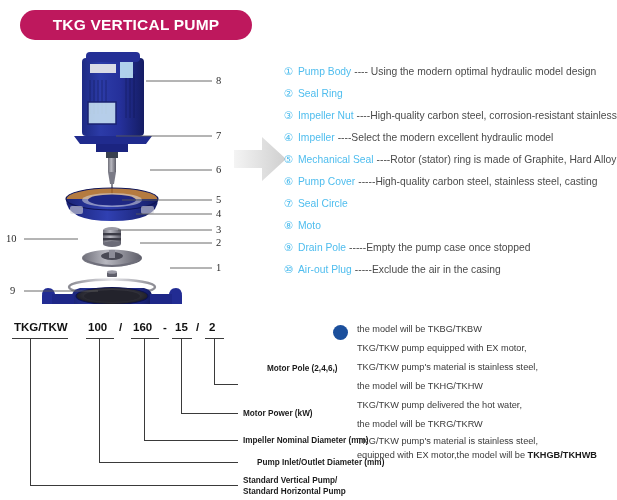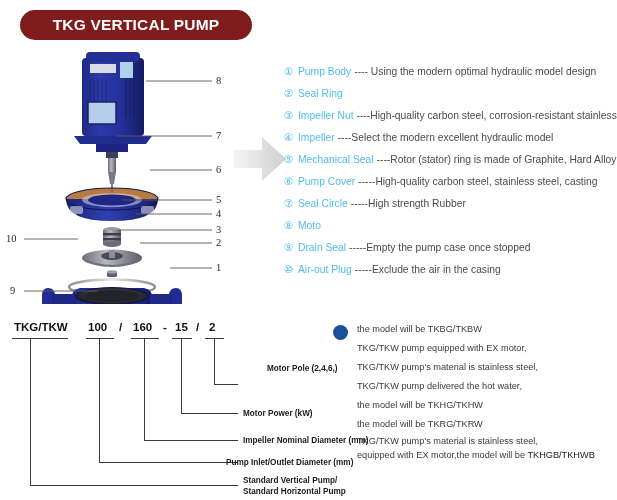--- a/index.html
+++ b/index.html
@@ -6,21 +6,21 @@
   body{
     width:617px;height:500px;position:relative;overflow:hidden;
     background:#ffffff;
     font-family:"Liberation Sans","DejaVu Sans",sans-serif;
     -webkit-font-smoothing:antialiased;
   }
 
   
   #header-banner{
     position:absolute;left:20px;top:10px;width:232px;height:30px;
-    background:#7f1d1d;border-radius:15px;
+    background:#be185d;border-radius:15px;
     display:flex;align-items:center;justify-content:center;
   }
   #header-banner .title{
     color:#ffffff;font-size:15.5px;font-weight:bold;letter-spacing:.2px;
     white-space:nowrap;
   }
 
   
   #pump-figure{position:absolute;left:0;top:44px;width:270px;height:260px;}
   #pump-figure svg{display:block;}
@@ -64,21 +64,21 @@
   #notes{position:absolute;left:333px;top:320px;width:284px;}
   #notes-dot{
     position:absolute;left:0px;top:5px;width:15px;height:15px;
     border-radius:50%;background:#1b4f9c;
   }
   .note-line{
     margin-left:24px;font-size:9.2px;color:#3a3a3a;height:19px;
     line-height:19px;white-space:nowrap;
   }
   .note-line.tight{height:14px;line-height:14px;}
-  .note-line b{font-weight:normal;color:#1b1b1b;}
+  .note-line b{font-weight:bold;color:#1b1b1b;}
 </style>
 </head>
 <body>
 
 <div id="header-banner">
   <span class="title">TKG VERTICAL PUMP</span>
 </div>
 
 <div id="pump-figure">
   <svg width="270" height="260" viewBox="0 0 270 260">
@@ -269,29 +269,28 @@
     <span class="legend-desc">----Rotor (stator) ring is made of Graphite, Hard Alloy</span>
   </div>
   <div class="legend-row">
     <span class="legend-num">⑥</span>
     <span class="legend-name">Pump Cover</span>
     <span class="legend-desc">-----High-quality carbon steel, stainless steel, casting</span>
   </div>
   <div class="legend-row">
     <span class="legend-num">⑦</span>
     <span class="legend-name">Seal Circle</span>
-    <span class="legend-desc">-----High strength Rubber</span>
   </div>
   <div class="legend-row">
     <span class="legend-num">⑧</span>
     <span class="legend-name">Moto</span>
   </div>
   <div class="legend-row">
     <span class="legend-num">⑨</span>
-    <span class="legend-name">Drain Seal</span>
+    <span class="legend-name">Drain Pole</span>
     <span class="legend-desc">-----Empty the pump case once stopped</span>
   </div>
   <div class="legend-row">
     <span class="legend-num">⑩</span>
     <span class="legend-name">Air-out Plug</span>
     <span class="legend-desc">-----Exclude the air in the casing</span>
   </div>
 </div>
 
 <div id="model-code">
@@ -322,30 +321,30 @@
 
       <path d="M 99 33 V 157 H 238"></path>
 
       <path d="M 30 33 V 180 H 238"></path>
     </g>
   </svg>
 
   <span class="mc-label" style="left:243px; top:58px;margin-left:24px;">Motor Pole (2,4,6,)</span>
   <span class="mc-label" style="left:243px; top:103px;">Motor Power  (kW)</span>
   <span class="mc-label" style="left:243px; top:130px;">Impeller Nominal Diameter (mm)</span>
-  <span class="mc-label" style="left:226px; top:152px;">Pump Inlet/Outlet Diameter (mm)</span>
+  <span class="mc-label" style="left:257px; top:152px;">Pump Inlet/Outlet Diameter (mm)</span>
   <span class="mc-label" style="left:243px; top:170px;">Standard Vertical Pump/</span>
   <span class="mc-label" style="left:243px; top:181px;">Standard Horizontal Pump</span>
 </div>
 
 <div id="notes">
   <div id="notes-dot"></div>
   <div class="note-line">the model will be TKBG/TKBW</div>
   <div class="note-line">TKG/TKW pump equipped with EX motor,</div>
   <div class="note-line">TKG/TKW pump's material is stainless steel,</div>
+  <div class="note-line">the model will be TKHG/TKHW</div>
   <div class="note-line">TKG/TKW pump delivered the hot water,</div>
-  <div class="note-line">the model will be TKHG/TKHW</div>
   <div class="note-line">the model will be TKRG/TKRW</div>
   <div class="note-line tight">TKG/TKW pump's material is stainless steel,</div>
   <div class="note-line tight">
     <span>equipped with EX motor,the model will be </span><b>TKHGB/TKHWB</b>
   </div>
 </div>
 
 </body></html>

